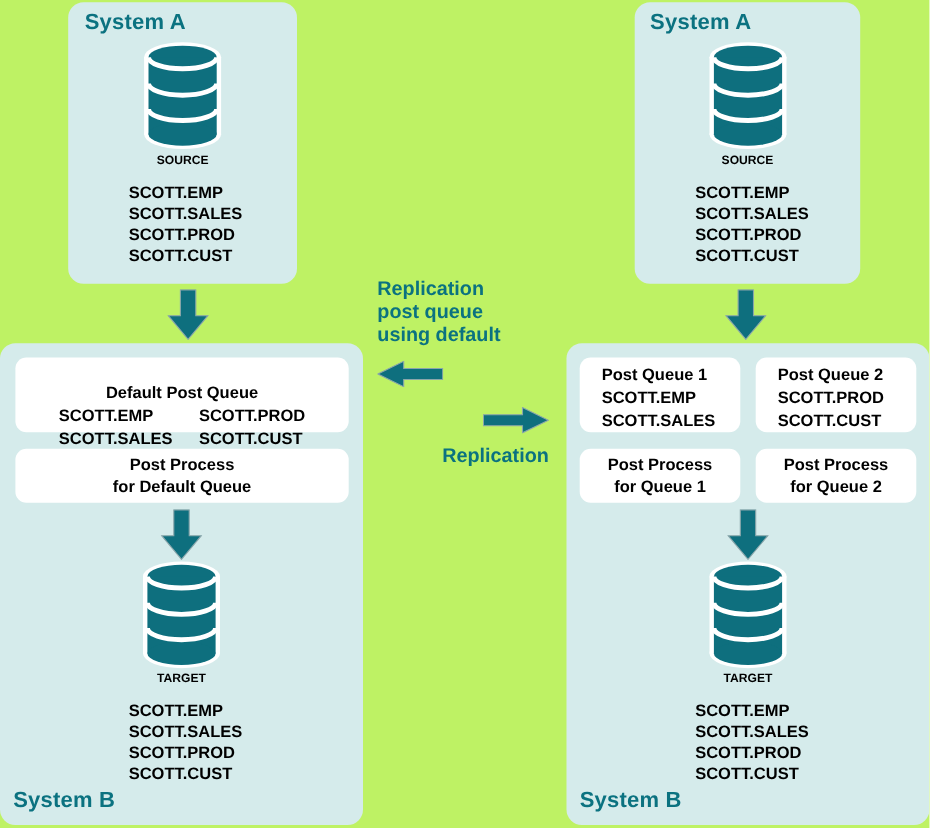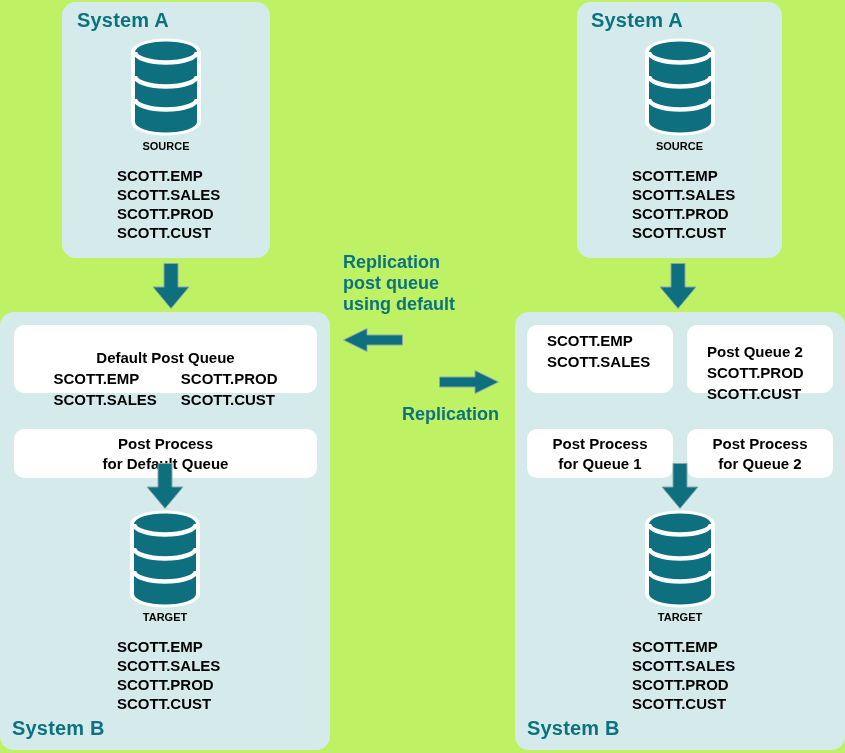--- a/index.html
+++ b/index.html
@@ -8,21 +8,21 @@
     font-family:"Liberation Sans",sans-serif;font-weight:bold;color:#000;
   }
   .panel{position:absolute;background:var(--panel-bg,#d5ebeb);border-radius:14px;}
   .panel-title{position:absolute;color:var(--teal-text,#0b7280);font-size:20px;letter-spacing:.2px;}
   .db-icon{position:absolute;left:50%;margin-left:-39px;width:78px;height:98px;color:var(--teal-dark,#0e6f7e);}
   .db-label{position:absolute;left:0;width:100%;text-align:center;font-size:11px;}
   .tables{position:absolute;font-size:15px;line-height:19px;}
   .whitebox{position:absolute;background:var(--box-bg,#fff);border-radius:10px;font-size:15px;line-height:21px;text-align:center;box-sizing:border-box;}
   .qcols{display:flex;justify-content:center;gap:24px;text-align:left;}
   .qitems{text-align:left;padding-left:20px;}
-  .procbox{line-height:20px;padding-top:5px;margin-top:21px;}
+  .procbox{line-height:20px;padding-top:5px;}
   .arrow{position:absolute;color:var(--teal-dark,#0e6f7e);}
   .arrow svg{display:block;}
   .panel-arrow-down{left:50%;margin-left:-19px;}
   .mid-label{position:absolute;color:var(--teal-text,#0b7280);font-size:18px;line-height:21px;}
 </style>
 </head>
 <body>
 
 <div class="stage">
 
@@ -146,24 +146,25 @@
   </div>
 
   <div class="arrow" style="left:659px;top:263px;">
     <svg viewBox="0 0 38 46" width="38" height="46">
       <polygon points="12,0.5 26,0.5 26,24 37,24 19,45.5 1,24 12,24" fill="currentColor" stroke="#8aa6ab" stroke-width="1"></polygon>
     </svg>
   </div>
 
   <div class="panel" style="left:515px;top:312px;width:330px;height:438px;">
     <div class="whitebox" style="left:12px;top:13px;width:146px;height:68px;padding-top:5px;">
+      <div class="qitems">Post Queue 1</div>
       <div class="qitems">SCOTT.EMP</div>
       <div class="qitems">SCOTT.SALES</div>
     </div>
-    <div class="whitebox" style="left:172px;top:13px;width:146px;height:68px;padding-top:16px;">
+    <div class="whitebox" style="left:172px;top:13px;width:146px;height:68px;padding-top:5px;">
       <div class="qitems">Post Queue 2</div>
       <div class="qitems">SCOTT.PROD</div>
       <div class="qitems">SCOTT.CUST</div>
     </div>
     <div class="whitebox procbox" style="left:12px;top:96px;width:146px;height:49px;">
       <div>Post Process</div>
       <div>for Queue 1</div>
     </div>
     <div class="whitebox procbox" style="left:172px;top:96px;width:146px;height:49px;">
       <div>Post Process</div>

